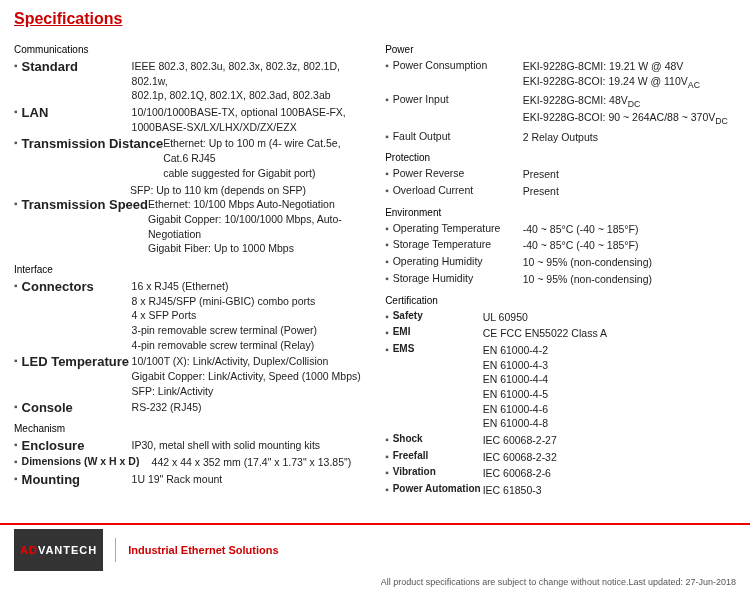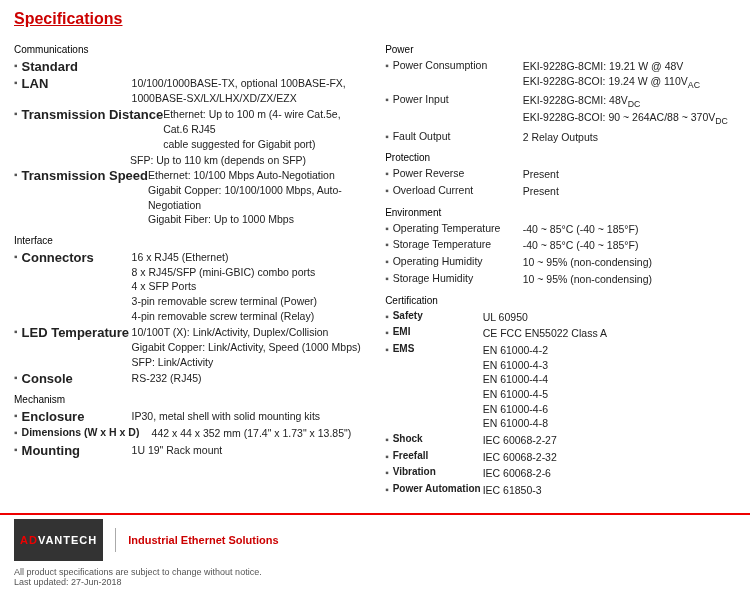--- a/index.html
+++ b/index.html
@@ -151,38 +151,38 @@
       font-weight: bold;
       color: #c00;
     }
 
     .footer-bottom {
       display: flex;
       justify-content: flex-end;
       padding: 2px 14px 4px 14px;
       font-size: 9px;
       color: #555;
-      flex-direction: column;
     }
   </style>
 </head>
 <body>
 
 <div class="page-wrapper">
   <div class="page-title">Specifications</div>
 
   <div class="two-col">
 
     <div class="col-left">
 
       <div class="section-title">Communications</div>
 
       <div class="spec-row">
         <span class="bullet">▪</span>
         <span class="spec-label">Standard</span>
+        <span class="spec-value">IEEE 802.3, 802.3u, 802.3x, 802.3z, 802.1D, 802.1w,<br>802.1p, 802.1Q, 802.1X, 802.3ad, 802.3ab</span>
       </div>
 
       <div class="spec-row">
         <span class="bullet">▪</span>
         <span class="spec-label">LAN</span>
         <span class="spec-value">10/100/1000BASE-TX, optional 100BASE-FX,<br>1000BASE-SX/LX/LHX/XD/ZX/EZX</span>
       </div>
 
       <div class="spec-row">
         <span class="bullet">▪</span>

